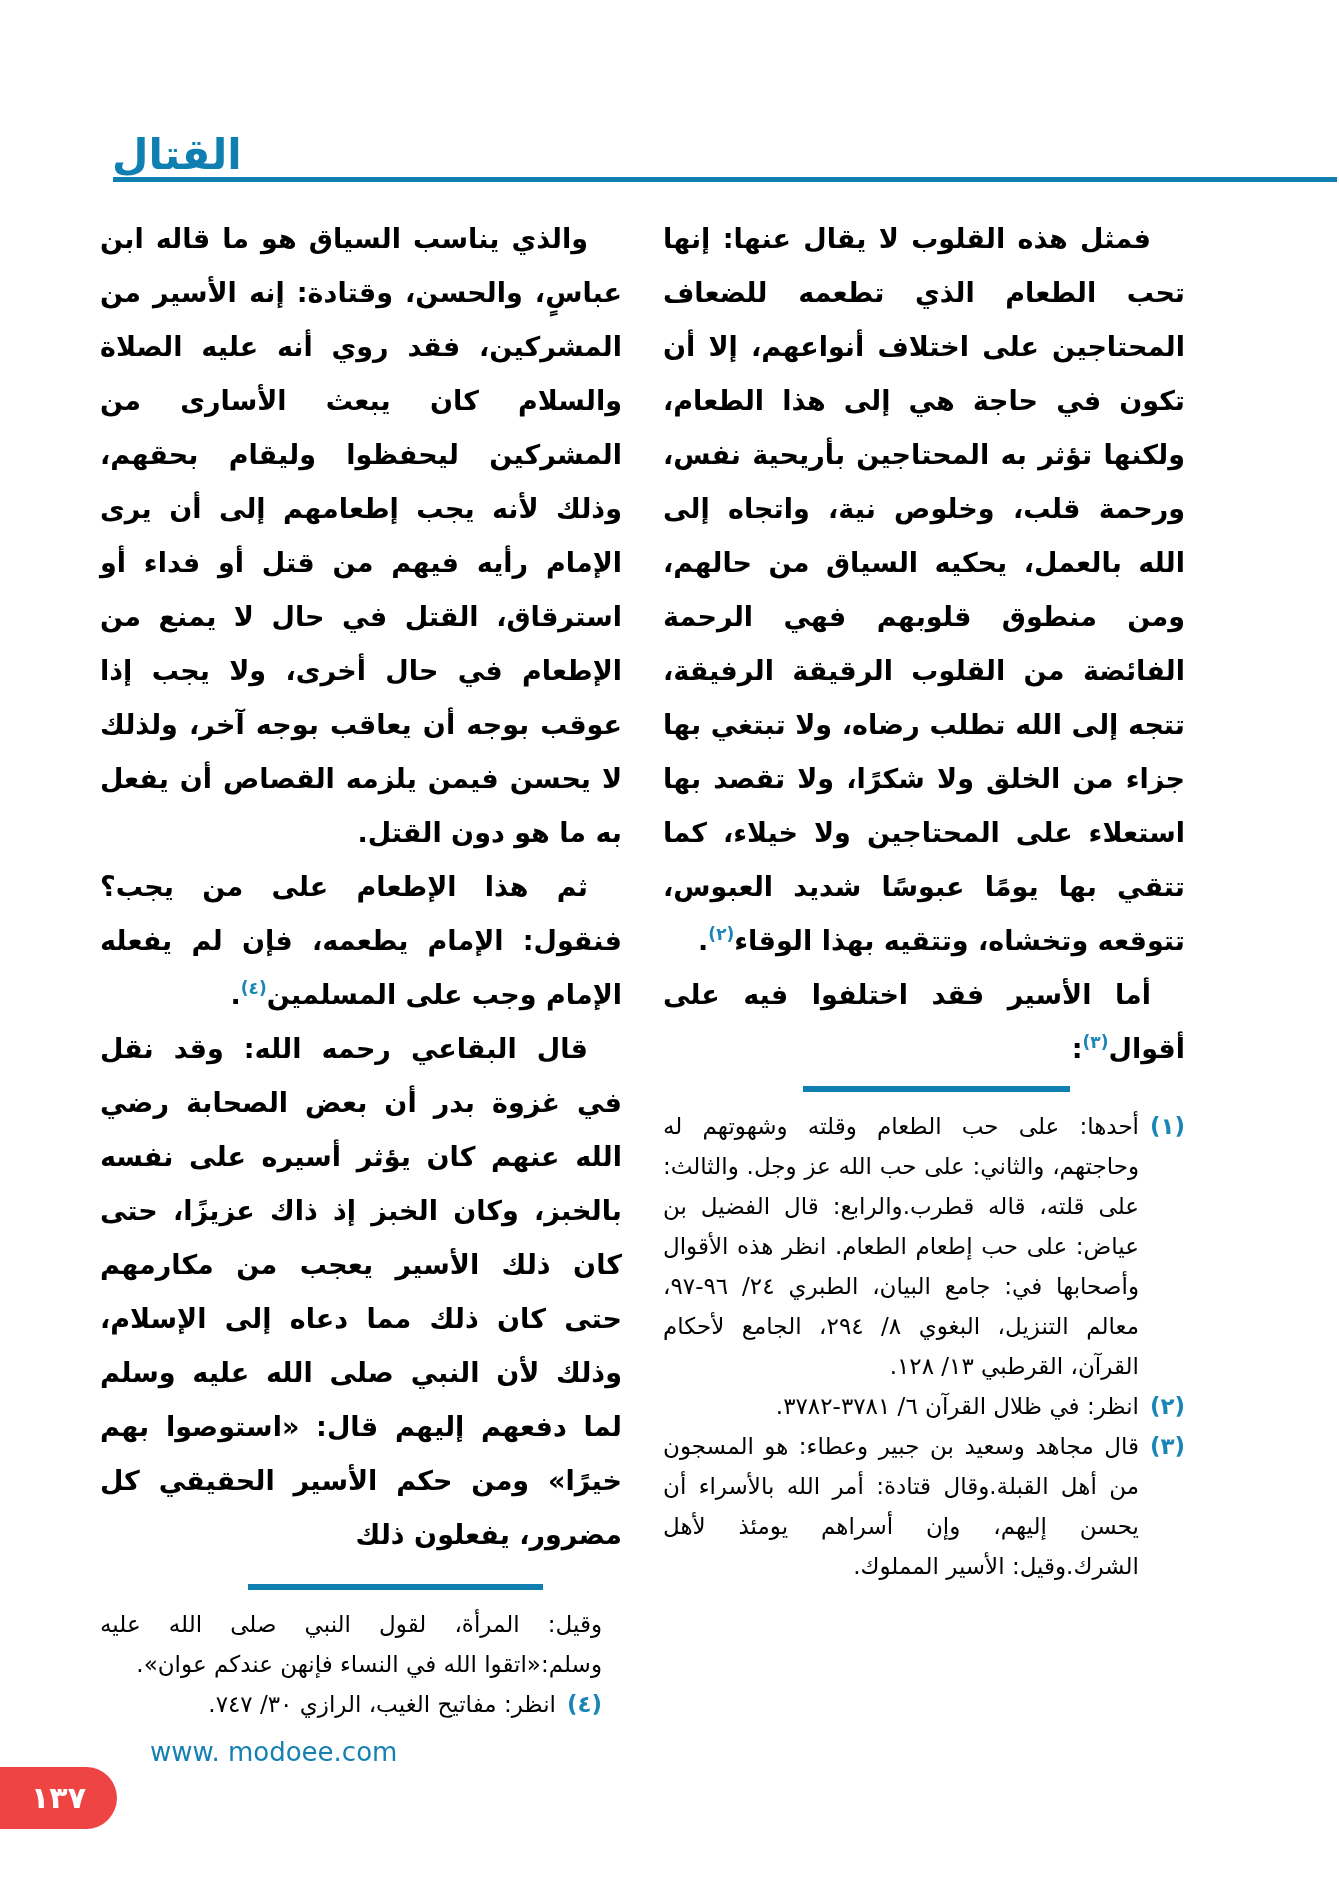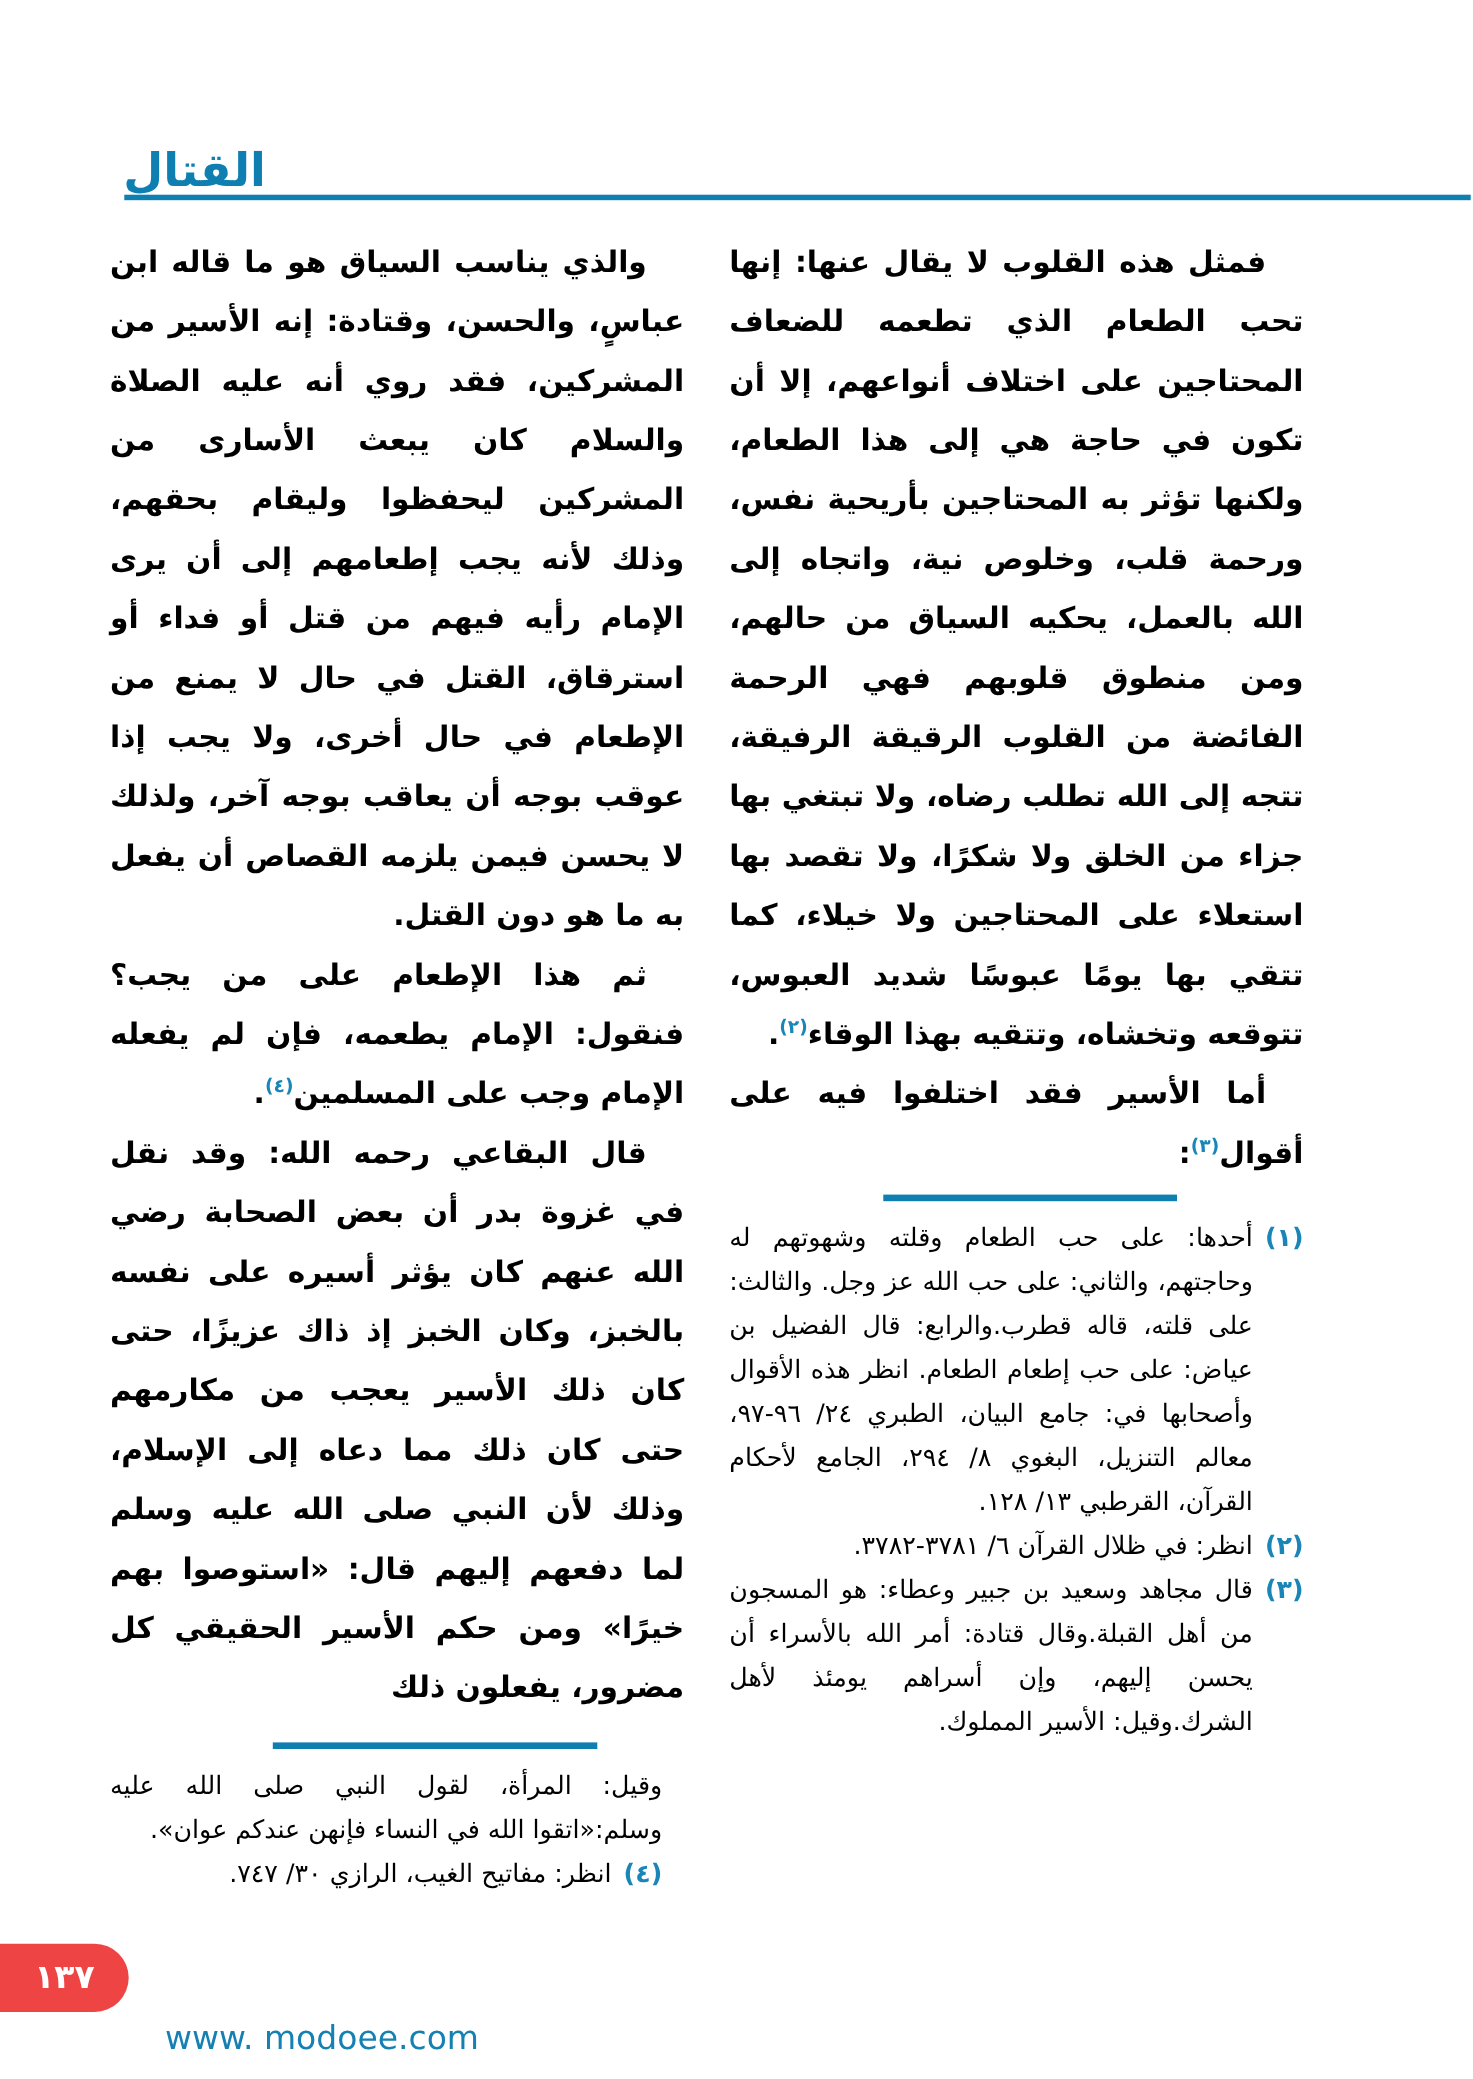--- a/index.html
+++ b/index.html
@@ -95,23 +95,23 @@
     background:#ef4444;
     border-radius:0 31px 31px 0;
     text-align:center;
     line-height:62px;
     color:#ffffff;
     font-size:30px;
     font-weight:bold;
   }
   .site-url{
     position:absolute;
-    left:150px;top:1836px;
+    left:150px;top:1737px;
     direction:ltr;
-    font-size:30px;
+    font-size:26px;
     color:#1580b2;
     text-decoration:none;
   }
 </style>
 </head>
 <body>
 
 <div class="page">
 
   <div class="chapter-title">القتال</div>

